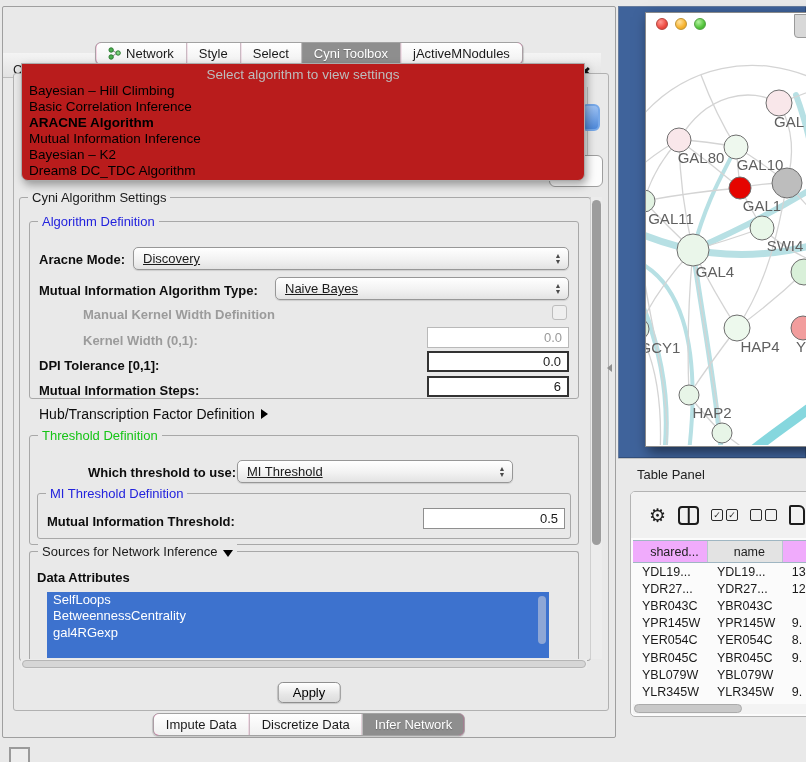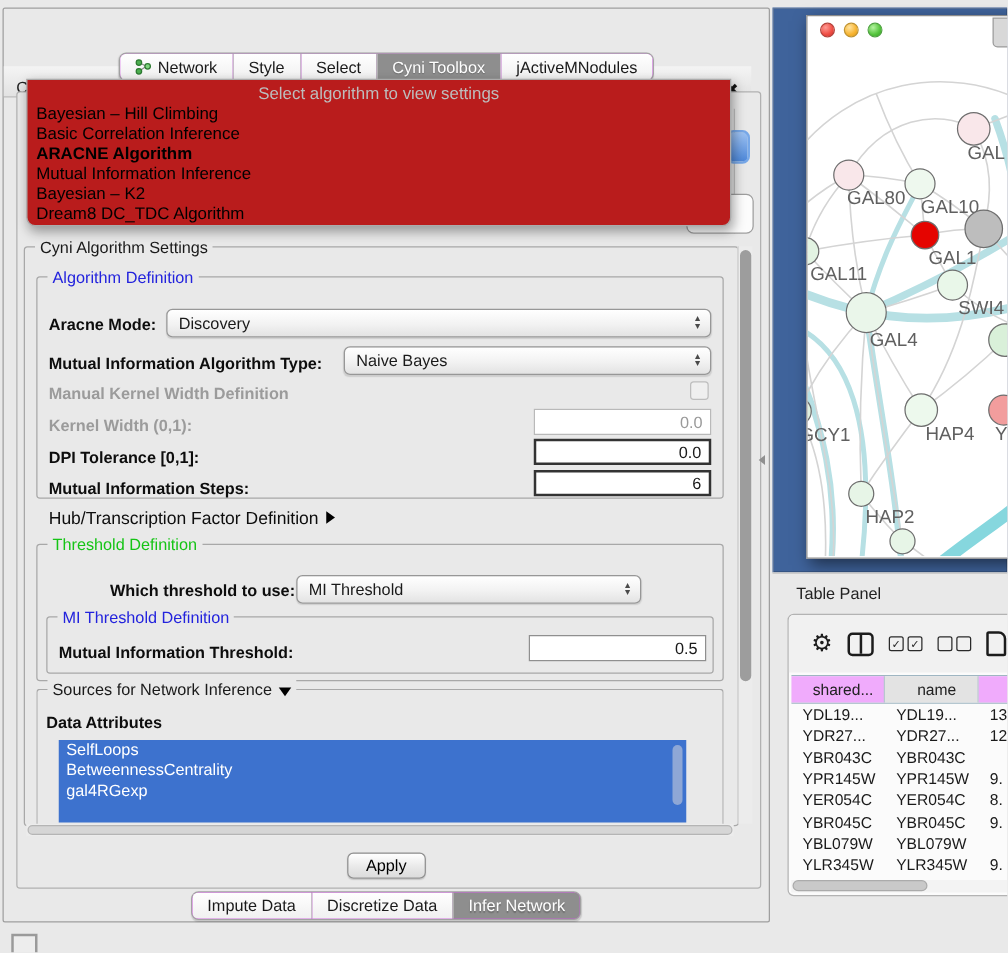--- a/index.html
+++ b/index.html
@@ -12,21 +12,21 @@
     border:1px solid #9f9f9f;border-radius:2px;}
   #cp-titlebar{left:0;top:0;right:14px;height:25px;background:linear-gradient(#f4f4f4,#e2e2e2);
     border-bottom:1px solid #bcbcbc;display:flex;align-items:flex-end;padding:0 10px;box-sizing:border-box;margin-top:46px;}
   #cp-title{font-size:13px;color:#222;}
   #cp-btns{margin-left:auto;display:flex;align-items:center;gap:10px;}
   .float-ico{width:9px;height:9px;border:1.5px solid #333;background:transparent;display:inline-block;}
   .close-ico{font-size:13px;font-weight:bold;color:#111;line-height:10px;}
 
   
   .tabstrip{display:flex;border:1px solid #a2a2a2;border-radius:6px;overflow:hidden;
-    background:#d946ef;box-shadow:0 1px 1px rgba(0,0,0,.15);}
+    background:#ec4899;box-shadow:0 1px 1px rgba(0,0,0,.15);}
   .tab{padding:3px 12px;font-size:13px;color:#1a1a1a;background:linear-gradient(#fff,#f0f0f0);
     border-left:1px solid #c6c6c6;display:flex;align-items:center;gap:5px;white-space:nowrap;cursor:default;}
   .tab:first-child{border-left:none;}
   .tab.sel{background:#8e8e8e;color:#fff;text-shadow:0 1px 1px rgba(0,0,0,.25);}
   #top-tabs{top:35px;left:50%;transform:translateX(-50%);}
   #bottom-tabs{top:706px;left:50%;transform:translateX(-50%);}
 
   
   #tab-panel{left:10px;top:66px;width:594px;height:636px;border:1px solid #b1b1b1;border-radius:3px;background:#e9e9e9;}
 
@@ -43,26 +43,26 @@
   .algo-item{font-size:13.5px;line-height:16.1px;padding-left:7px;color:#000;white-space:nowrap;}
   .algo-item.bold{font-weight:bold;}
 
   
   .gbox{border:1px solid #a8a8a8;border-radius:3px;}
   .gtitle{position:absolute;top:-8px;left:8px;background:#e9e9e9;padding:0 4px;font-size:13px;white-space:nowrap;}
   .t-blue{color:#2323dd;}
   .t-green{color:#15c415;}
 
   .lbl{position:absolute;font-size:13px;font-weight:bold;color:#0d0d0d;white-space:nowrap;}
-  .lbl.dis{color:#9b9b9b;}
+  .lbl.dis{color:#9b9b9b;margin-left:44px;}
   .plain{font-weight:normal;}
 
   .combo{position:absolute;height:23px;border:1px solid #979797;border-radius:5px;
     background:linear-gradient(#ffffff,#f2f2f2 55%,#e3e3e3);font-size:13px;
-    display:flex;align-items:center;padding-left:9px;box-sizing:border-box;box-shadow:0 1px 1px rgba(0,0,0,.12);}
+    display:flex;align-items:center;padding-left:9px;box-sizing:border-box;box-shadow:0 1px 1px rgba(0,0,0,.12);text-decoration:underline;}
   .combo .arr{position:absolute;right:3px;top:1px;bottom:1px;width:14px;display:flex;flex-direction:column;
     align-items:center;justify-content:center;color:#4a4a4a;font-size:7px;line-height:6px;}
 
   .tf{position:absolute;height:21px;background:#fff;border:1px solid #b9b9b9;font-size:13px;
     display:flex;align-items:center;justify-content:flex-end;padding:0 6px;box-sizing:border-box;}
   .tf.strong{border:2px solid #333;}
   .tf.dis{color:#9a9a9a;}
 
   .chk{position:absolute;width:15px;height:15px;border:1px solid #bdbdbd;border-radius:3px;background:#efefef;box-sizing:border-box;}
 

